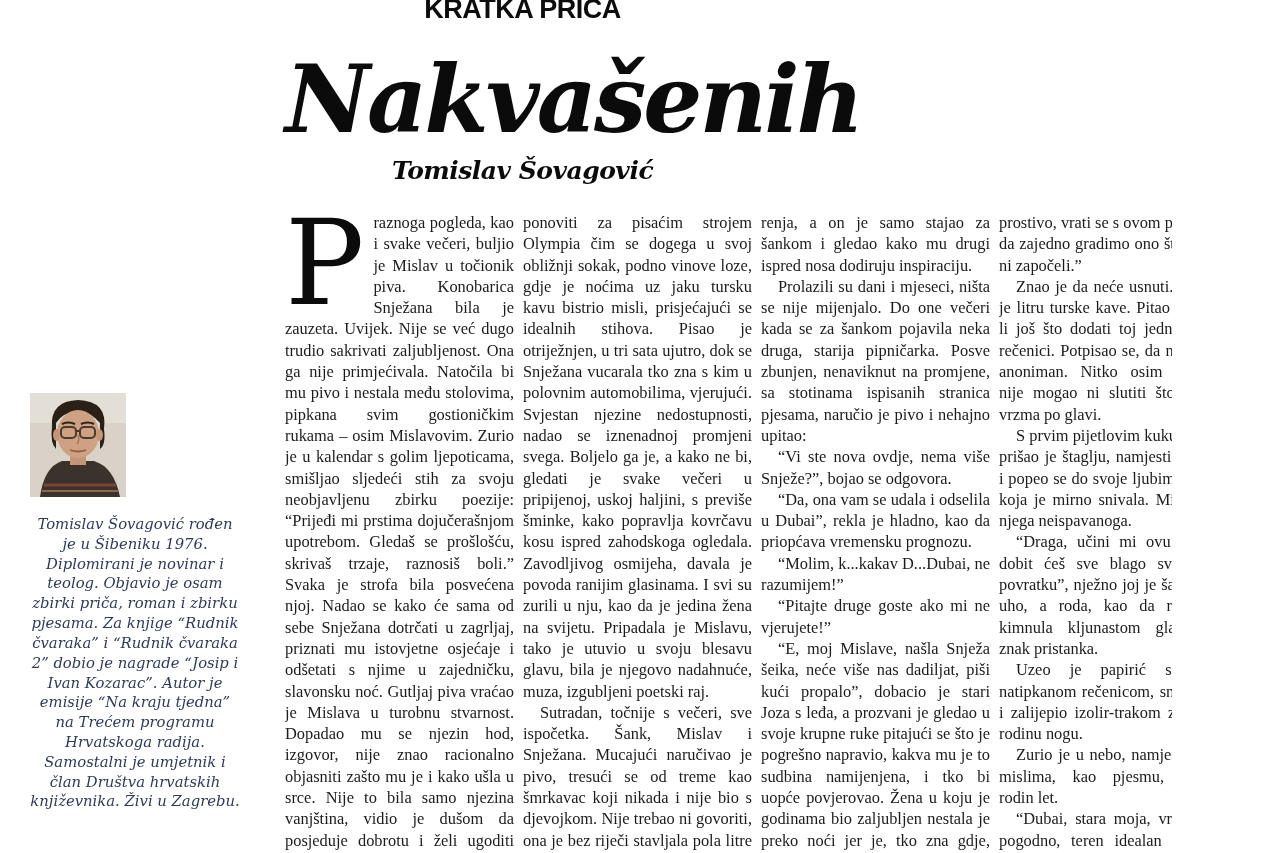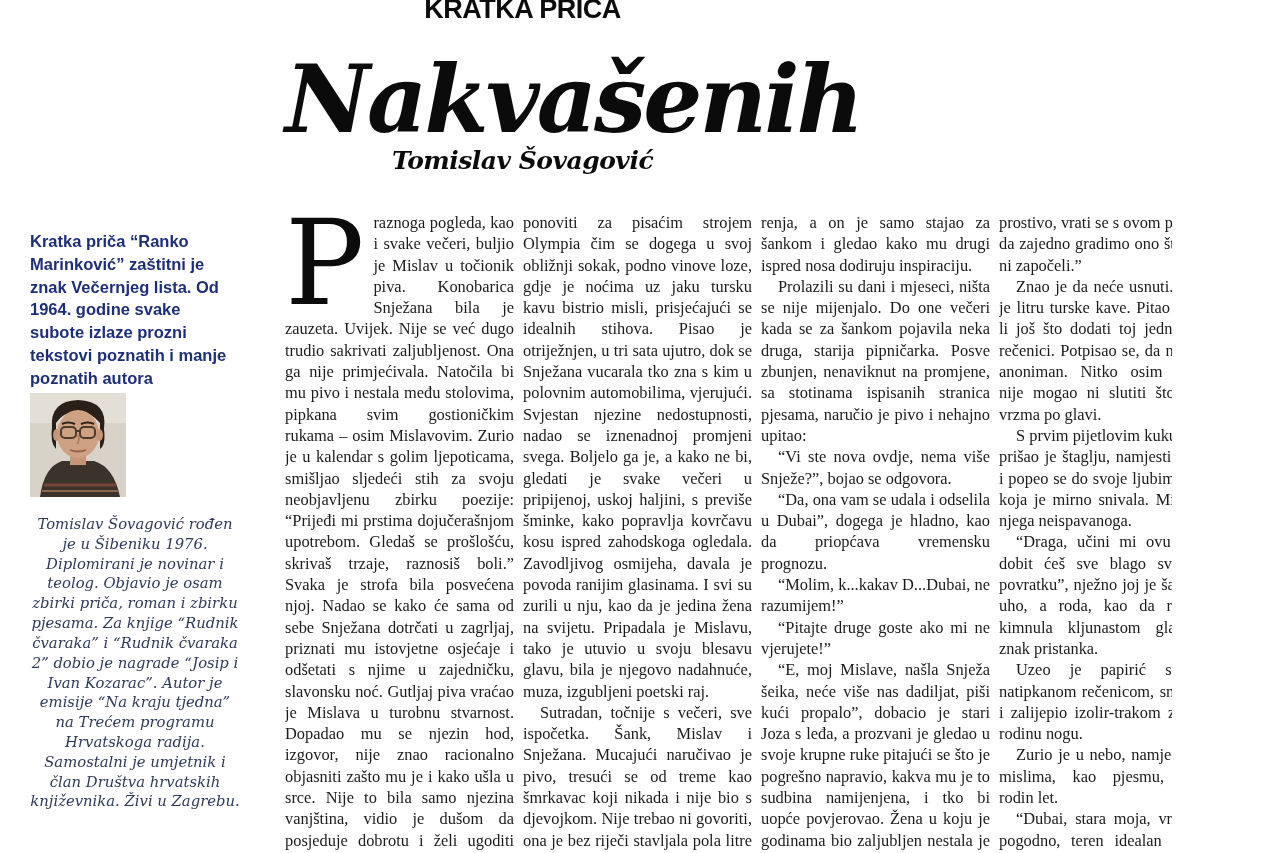--- a/index.html
+++ b/index.html
@@ -34,20 +34,21 @@
     margin-top: 28px;
     font-family: "DejaVu Serif", serif;
     font-style: italic;
     font-weight: bold;
     font-size: 93px;
     line-height: 1.0;
     letter-spacing: -3px;
     color: #0b0b0b;
   }
   .byline {
+    margin-top: 10px;
     font-family: "DejaVu Serif", serif;
     font-style: italic;
     font-weight: bold;
     font-size: 25px;
     letter-spacing: -0.5px;
     color: #0b0b0b;
   }
 
   
   .sidebar {
@@ -127,21 +128,20 @@
 
 <div class="page">
 
   <div class="headline-block">
     <div class="kicker">KRATKA PRIČA</div>
     <h1 class="title">Nakvašenih</h1>
     <div class="byline">Tomislav Šovagović</div>
   </div>
 
   <aside class="sidebar">
-    <p class="series-note">Kratka priča “Ranko Marinković” zaštitni je znak Večernjeg lista. Od 1964. godine svake subote izlaze prozni tekstovi poznatih i manje poznatih autora</p>
 
     <div class="author-photo">
       <svg width="96" height="104" viewBox="0 0 96 104" xmlns="http://www.w3.org/2000/svg">
         <rect x="0" y="0" width="96" height="104" fill="#d9d2c8"></rect>
         <rect x="0" y="0" width="96" height="30" fill="#e3ded6"></rect>
 
         <path d="M10 104 Q14 74 32 68 L64 68 Q84 74 90 104 Z" fill="#3b322c"></path>
         <path d="M14 92 L86 92" stroke="#7a4436" stroke-width="3" fill="none"></path>
         <path d="M12 98 L88 98" stroke="#8a6a4a" stroke-width="2" fill="none"></path>
 
@@ -174,21 +174,21 @@
         <p class="para" lang="hr"><span class="dropcap">P</span>raznoga pogleda, kao i svake večeri, buljio je Mislav u točionik piva. Konobarica Snježana bila je zauzeta. Uvijek. Nije se već dugo trudio sakrivati zaljubljenost. Ona ga nije primjećivala. Natočila bi mu pivo i nestala među stolovima, pipkana svim gostioničkim rukama – osim Mislavovim. Zurio je u kalendar s golim ljepoticama, smišljao sljedeći stih za svoju neobjavljenu zbirku poezije: “Prijeđi mi prstima dojučerašnjom upotrebom. Gledaš se prošlošću, skrivaš trzaje, raznosiš boli.” Svaka je strofa bila posvećena njoj. Nadao se kako će sama od sebe Snježana dotrčati u zagrljaj, priznati mu istovjetne osjećaje i odšetati s njime u zajedničku, slavonsku noć. Gutljaj piva vraćao je Mislava u turobnu stvarnost. Dopadao mu se njezin hod, izgovor, nije znao racionalno objasniti zašto mu je i kako ušla u srce. Nije to bila samo njezina vanjština, vidio je dušom da posjeduje dobrotu i želi ugoditi cijelom svijetu. Možda bi mogla i njemu.</p>
       </div>
       <div class="col">
         <p class="para" lang="hr">ponoviti za pisaćim strojem Olympia čim se dogega u svoj obližnji sokak, podno vinove loze, gdje je noćima uz jaku tursku kavu bistrio misli, prisjećajući se idealnih stihova. Pisao je otriježnjen, u tri sata ujutro, dok se Snježana vucarala tko zna s kim u polovnim automobilima, vjerujući. Svjestan njezine nedostupnosti, nadao se iznenadnoj promjeni svega. Boljelo ga je, a kako ne bi, gledati je svake večeri u pripijenoj, uskoj haljini, s previše šminke, kako popravlja kovrčavu kosu ispred zahodskoga ogledala. Zavodljivog osmijeha, davala je povoda ranijim glasinama. I svi su zurili u nju, kao da je jedina žena na svijetu. Pripadala je Mislavu, tako je utuvio u svoju blesavu glavu, bila je njegovo nadahnuće, muza, izgubljeni poetski raj.</p>
         <p class="para indent" lang="hr">Sutradan, točnije s večeri, sve ispočetka. Šank, Mislav i Snježana. Mucajući naručivao je pivo, tresući se od treme kao šmrkavac koji nikada i nije bio s djevojkom. Nije trebao ni govoriti, ona je bez riječi stavljala pola litre točenoga piva na tvrdo drvo. Osvrtao se vrebajući slučajni pogled, znak da je među dražim gostima. Uzalud. Ostajali su puki stihovi, rasuti zadimljenim lokalom poput jutarnje izmaglice nad selom: “Tvoja sezona ističe, razobličuje tvoje skrivene talente bacanja. Ne zaplići se o sjenku, kad iskočila si iz tuđe volje.” Mah, i te bi stihove najradije zapalio, zamijenio za minute šutnje sa Snježanom na pustom željeznič-</p>
       </div>
       <div class="col">
         <p class="para" lang="hr">renja, a on je samo stajao za šankom i gledao kako mu drugi ispred nosa dodiruju inspiraciju.</p>
         <p class="para indent" lang="hr">Prolazili su dani i mjeseci, ništa se nije mijenjalo. Do one večeri kada se za šankom pojavila neka druga, starija pipničarka. Posve zbunjen, nenaviknut na promjene, sa stotinama ispisanih stranica pjesama, naručio je pivo i nehajno upitao:</p>
         <p class="para indent" lang="hr">“Vi ste nova ovdje, nema više Snježe?”, bojao se odgovora.</p>
-        <p class="para indent" lang="hr">“Da, ona vam se udala i odselila u Dubai”, dogega je hladno, kao da priopćava vremensku prognozu.</p>
+        <p class="para indent" lang="hr">“Da, ona vam se udala i odselila u Dubai”, rekla je hladno, kao da priopćava vremensku prognozu.</p>
         <p class="para indent" lang="hr">“Molim, k...kakav D...Dubai, ne razumijem!”</p>
         <p class="para indent" lang="hr">“Pitajte druge goste ako mi ne vjerujete!”</p>
         <p class="para indent" lang="hr">“E, moj Mislave, našla Snježa šeika, neće više nas dadiljat, piši kući propalo”, dobacio je stari Joza s leđa, a prozvani je gledao u svoje krupne ruke pitajući se što je pogrešno napravio, kakva mu je to sudbina namijenjena, i tko bi uopće povjerovao. Žena u koju je godinama bio zaljubljen nestala je preko noći jer je, tko zna gdje, upoznala nekog stranca. Jasno, seoskim ogovaranjima i igrama pokvarenoga telefona nije bilo uvijek za vjerovati, no izostanak glavne junakinje nije mirisao na dobro. Nakvašenih očiju, ne skrivajući osjećaje pred suseljanima, za šankom je smišljao nove stihove. Nešto je nedostajalo. Nije mogao pojmiti da je ovo kraj. Ustajalost navike, neprolazni osjećaji, nakon dugo vremena</p>
       </div>
       <div class="col">
         <p class="para" lang="hr">prostivo, vrati se s ovom porukom, da zajedno gradimo ono što nismo ni započeli.”</p>
         <p class="para indent" lang="hr">Znao je da neće usnuti. Skuhao je litru turske kave. Pitao se treba li još što dodati toj jednostavnoj rečenici. Potpisao se, da ne ostane anoniman. Nitko osim Mislava nije mogao ni slutiti što mu se vrzma po glavi.</p>
         <p class="para indent" lang="hr">S prvim pijetlovim kukurijekom prišao je štaglju, namjestio ljestve i popeo se do svoje ljubimice rode koja je mirno snivala. Mirnije od njega neispavanoga.</p>
         <p class="para indent" lang="hr">“Draga, učini mi ovu uslugu, dobit ćeš sve blago svijeta po povratku”, nježno joj je šapnuo na uho, a roda, kao da razumije, kimnula kljunastom glavom u znak pristanka.</p>
         <p class="para indent" lang="hr">Uzeo je papirić s onom natipkanom rečenicom, smotao ga i zalijepio izolir-trakom za desnu rodinu nogu.</p>

